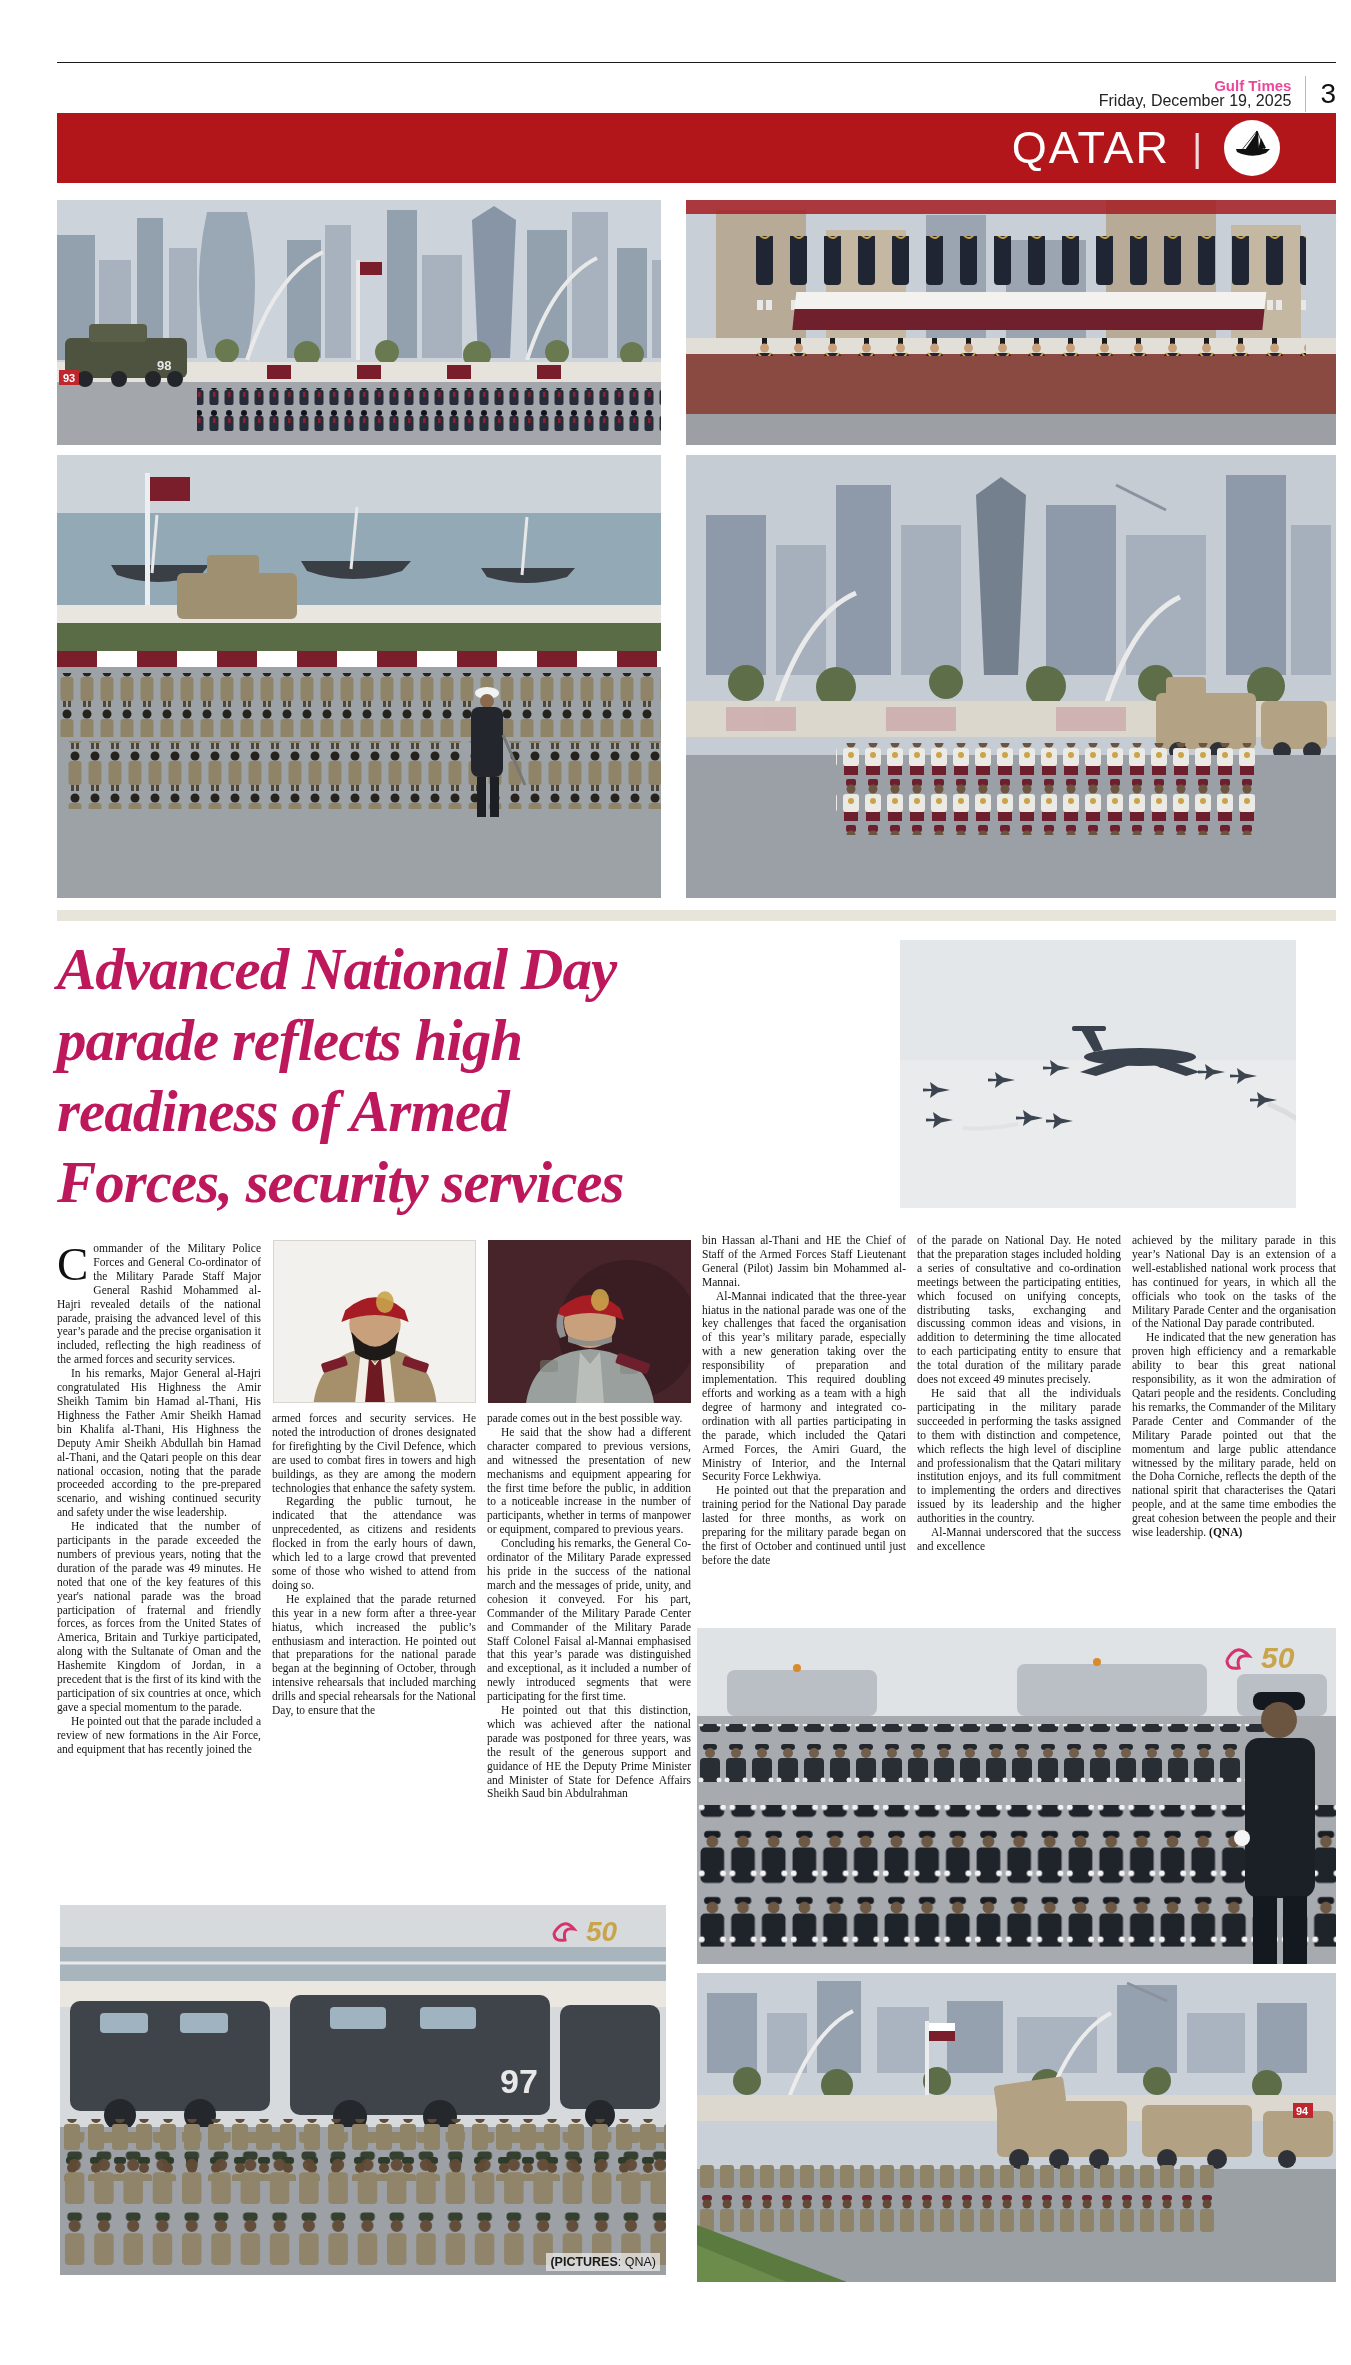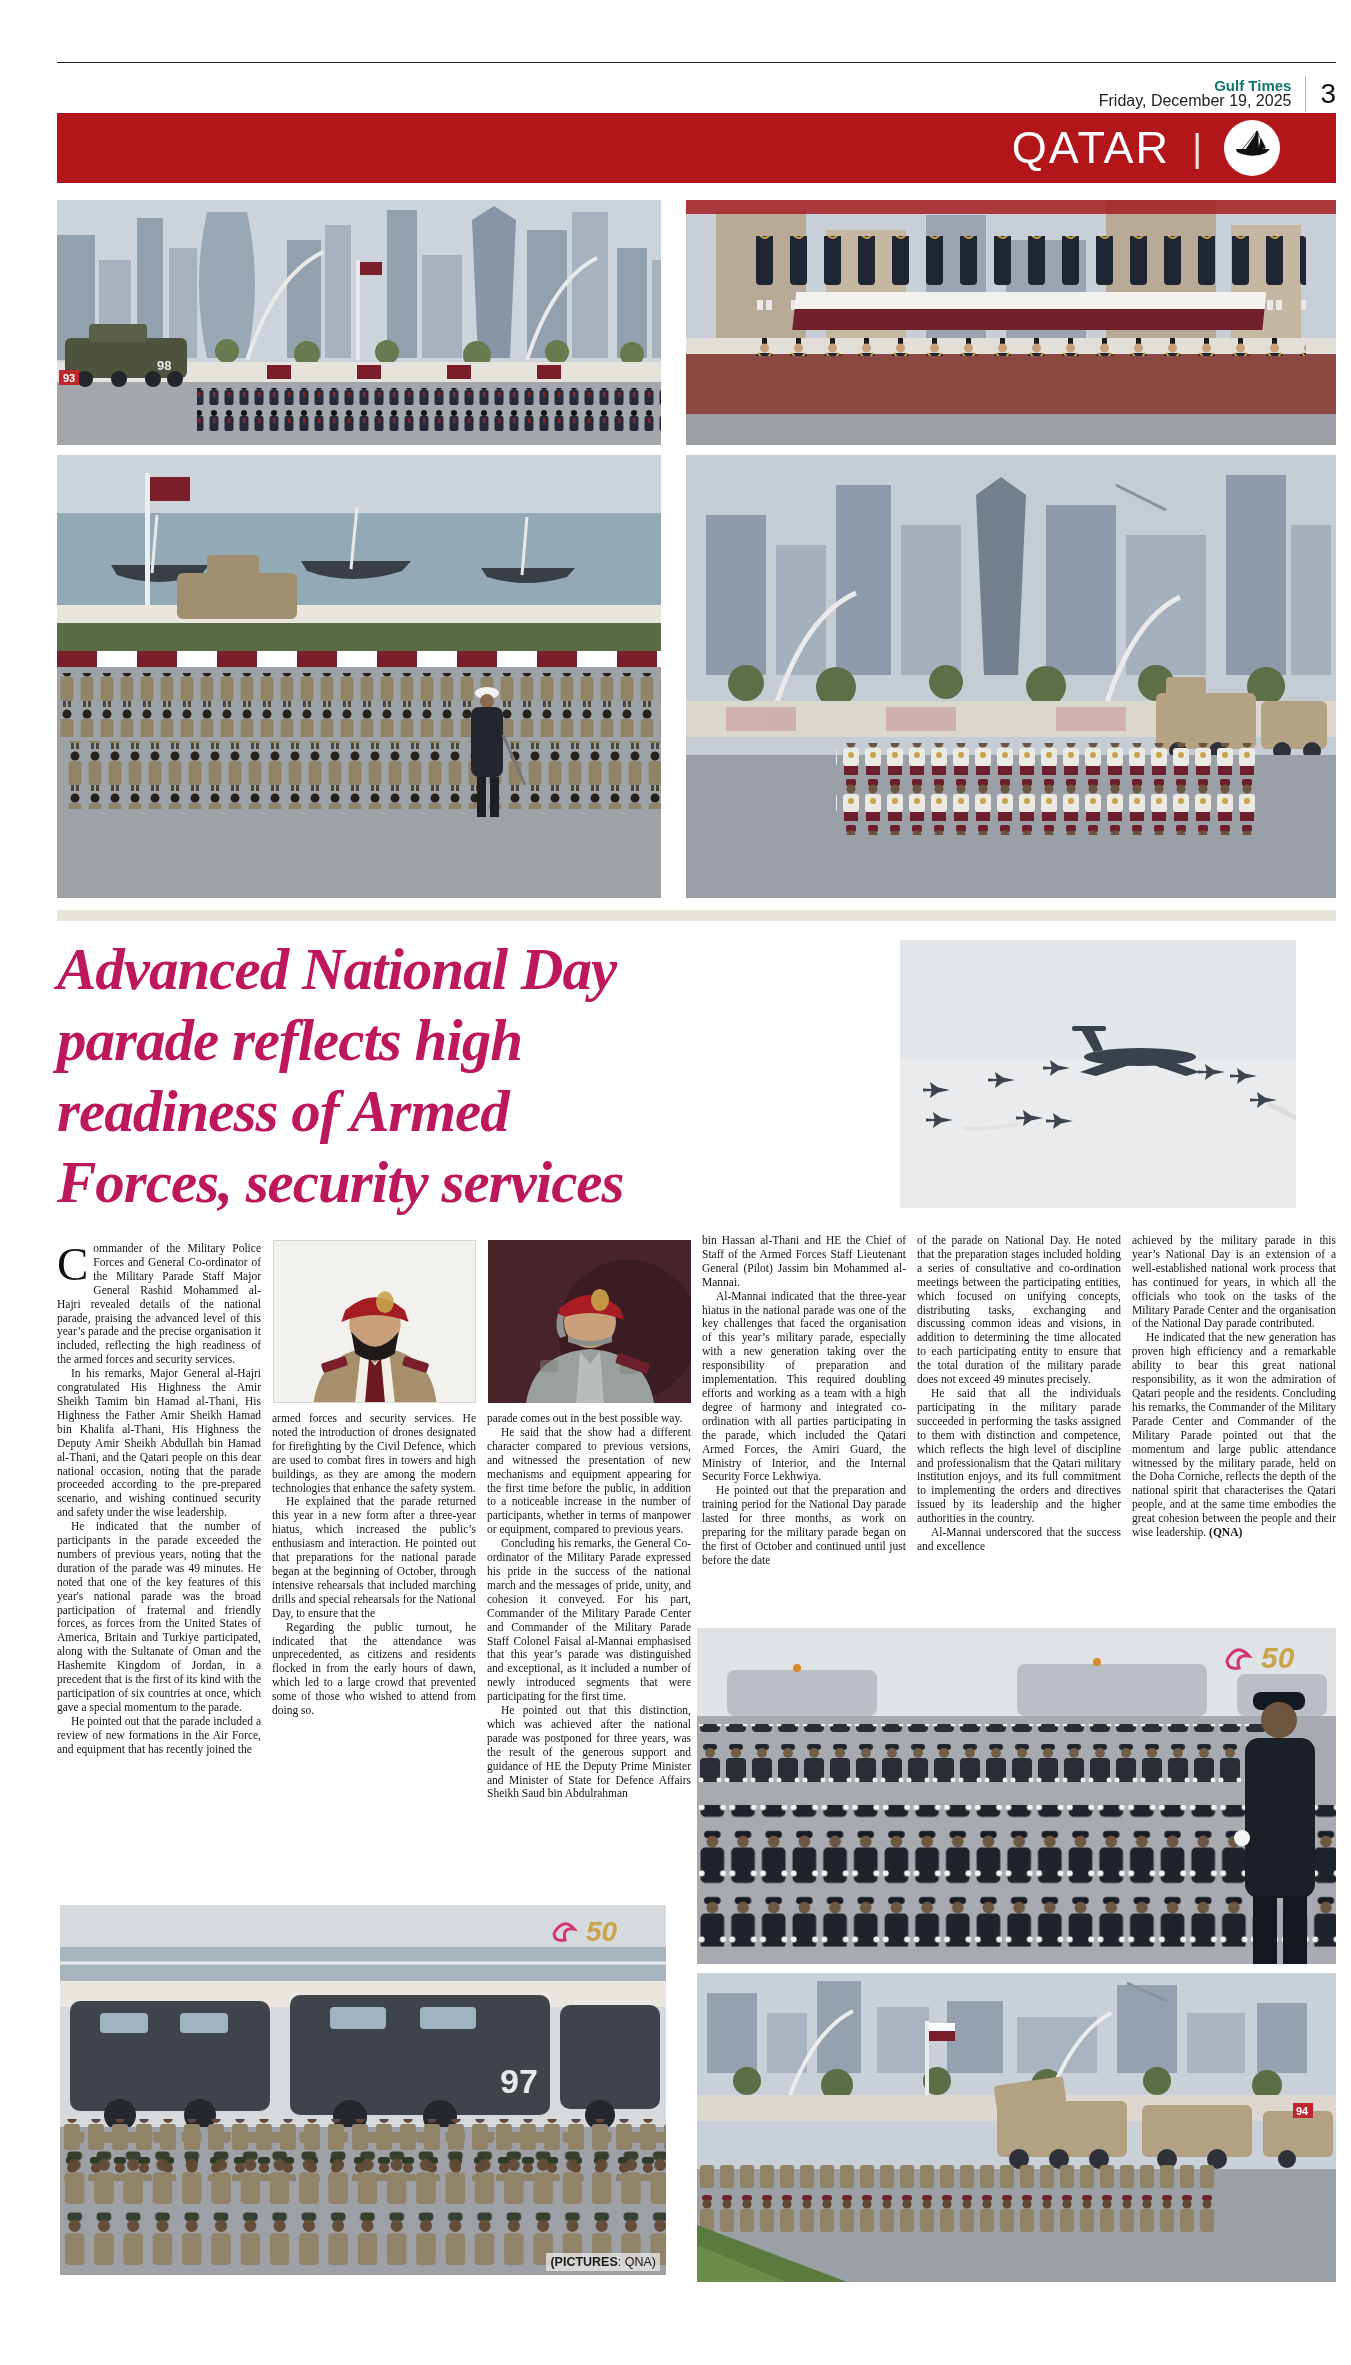--- a/index.html
+++ b/index.html
@@ -5,21 +5,21 @@
   html,body{margin:0;padding:0;background:#fff;}
   .page{position:relative;width:1351px;height:2365px;background:#fff;overflow:hidden;
         font-family:"Liberation Serif",serif;color:#111;}
   .abs{position:absolute;}
 
   
   .top-rule{left:57px;top:62px;width:1279px;height:1px;background:#1a1a1a;}
   .masthead{left:860px;top:76px;width:476px;display:flex;align-items:center;
             justify-content:flex-end;gap:14px;font-family:"Liberation Sans",sans-serif;}
   .mh-text{text-align:right;line-height:1.05;}
-  .mh-paper{font-weight:700;font-size:15px;color:#0f766e;}
+  .mh-paper{font-weight:700;font-size:15px;color:#ec4899;}
   .mh-date{font-size:16px;color:#222;}
   .mh-divider{width:1px;height:36px;background:#b9b9b9;}
   .mh-page{font-size:28px;color:#111;line-height:1;}
 
   
   .banner{left:57px;top:113px;width:1279px;height:70px;background:#b2161b;
           display:flex;align-items:center;justify-content:flex-end;gap:22px;
           padding-right:56px;box-sizing:border-box;font-family:"Liberation Sans",sans-serif;}
   .banner-title{color:#fff;font-size:45px;letter-spacing:2px;font-weight:400;margin-left:44px;}
   .banner-sep{color:rgba(255,255,255,.85);font-size:38px;font-weight:200;}
@@ -389,22 +389,22 @@
   <div class="col col-1">
     <p class="cont">
       <span class="dropcap">C</span><span>ommander of the Military Police Forces and General Co-ordinator of the Military Parade Staff Major General Rashid Mohammed al-Hajri revealed details of the national parade, praising the advanced level of this year’s parade and the precise organisation it included, reflecting the high readiness of the armed forces and security services.</span>
     </p>
     <p>In his remarks, Major General al-Hajri congratulated His Highness the Amir Sheikh Tamim bin Hamad al-Thani, His Highness the Father Amir Sheikh Hamad bin Khalifa al-Thani, His Highness the Deputy Amir Sheikh Abdullah bin Hamad al-Thani, and the Qatari people on this dear national occasion, noting that the parade proceeded according to the pre-prepared scenario, and wishing continued security and safety under the wise leadership.</p>
     <p>He indicated that the number of participants in the parade exceeded the numbers of previous years, noting that the duration of the parade was 49 minutes. He noted that one of the key features of this year's national parade was the broad participation of fraternal and friendly forces, as forces from the United States of America, Britain and Turkiye participated, along with the Sultanate of Oman and the Hashemite Kingdom of Jordan, in a precedent that is the first of its kind with the participation of six countries at once, which gave a special momentum to the parade.</p>
     <p>He pointed out that the parade included a review of new formations in the Air Force, and equipment that has recently joined the</p>
   </div>
   <div class="col col-2">
     <p class="cont">armed forces and security services. He noted the introduction of drones designated for firefighting by the Civil Defence, which are used to combat fires in towers and high buildings, as they are among the modern technologies that enhance the safety system.</p>
+    <p>Regarding the public turnout, he indicated that the attendance was unprecedented, as citizens and residents flocked in from the early hours of dawn, which led to a large crowd that prevented some of those who wished to attend from doing so.</p>
     <p>He explained that the parade returned this year in a new form after a three-year hiatus, which increased the public’s enthusiasm and interaction. He pointed out that preparations for the national parade began at the beginning of October, through intensive rehearsals that included marching drills and special rehearsals for the National Day, to ensure that the</p>
-    <p>Regarding the public turnout, he indicated that the attendance was unprecedented, as citizens and residents flocked in from the early hours of dawn, which led to a large crowd that prevented some of those who wished to attend from doing so.</p>
   </div>
   <div class="col col-3">
     <p class="cont">parade comes out in the best possible way.</p>
     <p>He said that the show had a different character compared to previous versions, and witnessed the presentation of new mechanisms and equipment appearing for the first time before the public, in addition to a noticeable increase in the number of participants, whether in terms of manpower or equipment, compared to previous years.</p>
     <p>Concluding his remarks, the General Co-ordinator of the Military Parade expressed his pride in the success of the national march and the messages of pride, unity, and cohesion it conveyed. For his part, Commander of the Military Parade Center and Commander of the Military Parade Staff Colonel Faisal al-Mannai emphasised that this year’s parade was distinguished and exceptional, as it included a number of newly introduced segments that were participating for the first time.</p>
     <p>He pointed out that this distinction, which was achieved after the national parade was postponed for three years, was the result of the generous support and guidance of HE the Deputy Prime Minister and Minister of State for Defence Affairs Sheikh Saud bin Abdulrahman</p>
   </div>
   <div class="col col-4">
     <p class="cont">bin Hassan al-Thani and HE the Chief of Staff of the Armed Forces Staff Lieutenant General (Pilot) Jassim bin Mohammed al-Mannai.</p>
     <p>Al-Mannai indicated that the three-year hiatus in the national parade was one of the key challenges that faced the organisation of this year’s military parade, especially with a new generation taking over the responsibility of preparation and implementation. This required doubling efforts and working as a team with a high degree of harmony and integrated co-ordination with all parties participating in the parade, which included the Qatari Armed Forces, the Amiri Guard, the Ministry of Interior, and the Internal Security Force Lekhwiya.</p>

